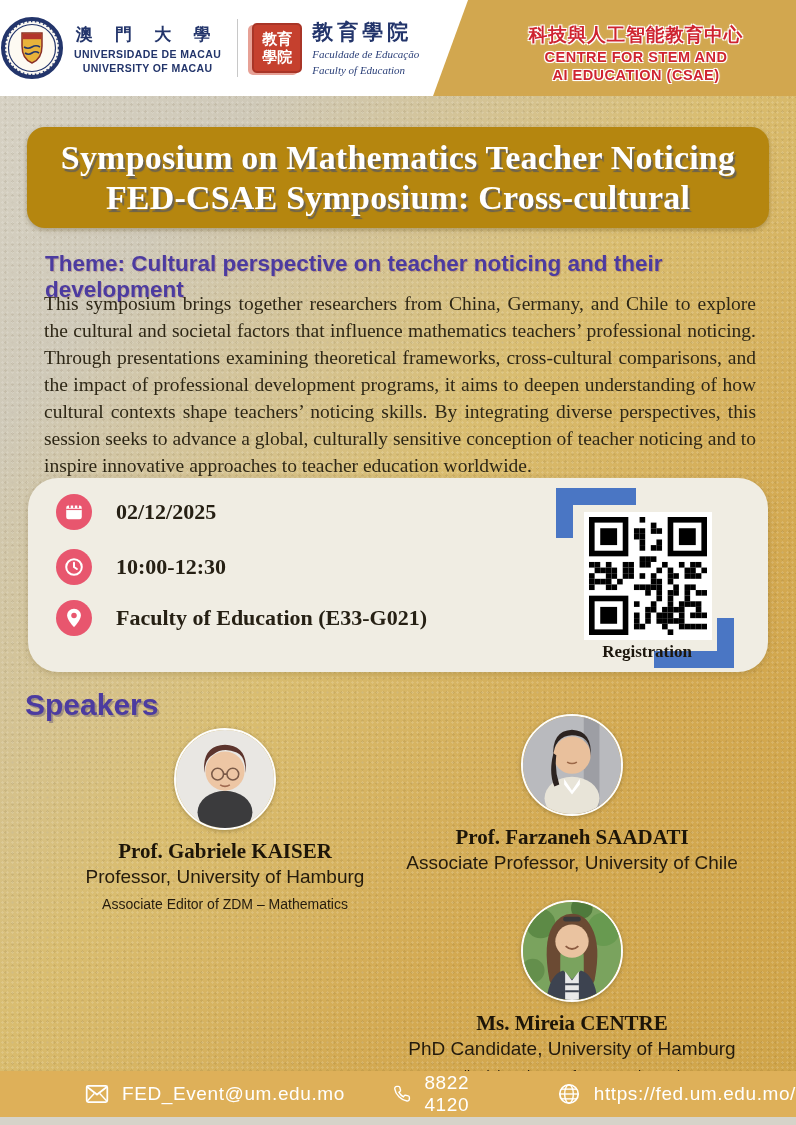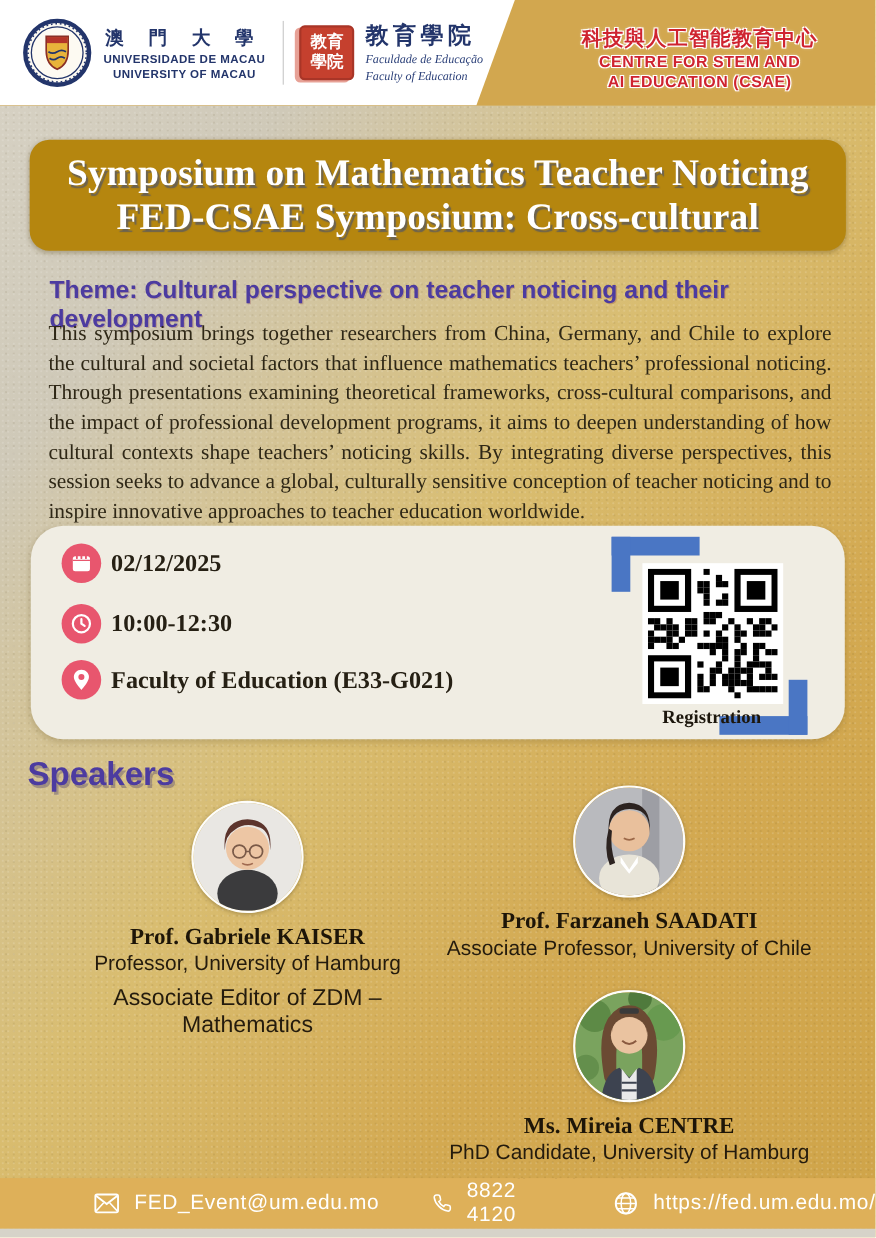--- a/index.html
+++ b/index.html
@@ -10,21 +10,21 @@
       radial-gradient(rgba(255,255,255,.14) 1px, transparent 1.2px) 0 0/5px 5px,
       radial-gradient(rgba(60,40,0,.08) 1px, transparent 1.2px) 2px 3px/7px 7px,
       linear-gradient(128deg,#d8d3c6 0%,#cfc9b8 20%,#d9bd70 48%,#d3a951 72%,#cfa449 100%);
   }
 
   
   .header{ position:absolute; top:0; left:0; right:0; height:96px; background:#d2a74f; }
   .header-white{
     position:absolute; inset:0; background:#ffffff;
     clip-path:polygon(0 0, 58.8% 0, 54.4% 100%, 0 100%);
-    display:flex; align-items:center; padding-left:20px;
+    display:flex; align-items:center; 
   }
   .um-logo{ width:64px; height:64px; flex:0 0 auto; }
   .um-text{ margin-left:10px; color:#23356b; text-align:center; }
   .um-cn{ font-size:17px; letter-spacing:9px; font-weight:bold; }
   .um-sub{ font-family:"Liberation Sans",sans-serif; font-size:10.5px; font-weight:bold; letter-spacing:.4px; margin-top:2px;}
   .hdr-divider{ width:1px; height:58px; background:#c8c8c8; margin:0 14px 0 16px; }
   .fed-seal{
     width:50px; height:50px; background:#c5402e; border-radius:5px; border:2px solid #a93527;
     color:#fff; display:flex; align-items:center; justify-content:center; text-align:center;
     font-weight:bold; font-size:15px; line-height:1.2; flex:0 0 auto;
@@ -62,21 +62,21 @@
   .desc{
     position:absolute; top:290px; left:44px; width:712px;
     font-size:19.5px; line-height:27px; color:#2e2716; text-align:justify;
   }
 
   
   .card{
     position:absolute; top:478px; left:28px; width:740px; height:194px;
     background:#f0ede3; border-radius:30px; box-shadow:0 2px 6px rgba(100,80,30,.25);
   }
-  .info-row{ position:absolute; left:28px; display:flex; align-items:center; gap:9px; }
+  .info-row{ position:absolute; left:28px; display:flex; align-items:center; gap:24px; }
   .info-row.r1{ top:16px; } .info-row.r2{ top:71px; } .info-row.r3{ top:122px; }
   .picon{ width:36px; height:36px; border-radius:50%; background:#e8566e; flex:0 0 auto;
           display:flex; align-items:center; justify-content:center; }
   .picon svg{ width:22px; height:22px; }
   .info-text{ font-weight:bold; font-size:22px; color:#262014; line-height:28px; }
 
   .qr-wrap{ position:absolute; right:56px; top:34px; width:128px; height:128px; background:#fff; padding:5px; }
   .qr-wrap svg{ width:118px; height:118px; display:block; }
   .bracket{ position:absolute; width:80px; height:50px; }
   .bracket.tl{ left:-28px; top:-24px; border-top:17px solid #4a76c4; border-left:17px solid #4a76c4; }
@@ -91,21 +91,21 @@
     color:#4c3ba0; text-shadow:2px 2px 0 rgba(40,30,100,.3);
   }
   .cell{ position:absolute; width:344px; text-align:center; }
   .cell.c0{ left:53px; top:728px; } .cell.c1{ left:400px; top:714px; }
   .cell.c2{ left:53px; top:896px; } .cell.c3{ left:400px; top:900px; }
   .avatar{ width:102px; height:102px; margin:0 auto; border-radius:50%; overflow:hidden;
            border:2px solid #fdfdfb; box-shadow:0 1px 4px rgba(60,45,10,.35); }
   .avatar svg{ width:100%; height:100%; display:block; }
   .sp-name{ margin-top:9px; font-weight:bold; font-size:21px; color:#1d1508; }
   .sp-role{ margin-top:2px; font-family:"Liberation Sans",sans-serif; font-size:19px; color:#241b0d; }
-  .sp-extra{ margin-top:8px; font-family:"Liberation Sans",sans-serif; font-size:21px; color:#241b0d; }
+  .sp-extra{ margin-top:8px; font-family:"Liberation Sans",sans-serif; font-size:14px; color:#241b0d; }
 
   
   .footer{
     position:absolute; left:0; right:0; bottom:8px; height:46px; background:#deb059;
     display:flex; align-items:center; padding-left:84px; gap:46px;
     font-family:"Liberation Sans",sans-serif; color:#fff;
   }
   .f-item{ display:flex; align-items:center; gap:12px; font-size:19px; letter-spacing:.6px; }
   .f-item svg{ width:26px; height:26px; }
   .f-phone{ word-spacing:8px; }

